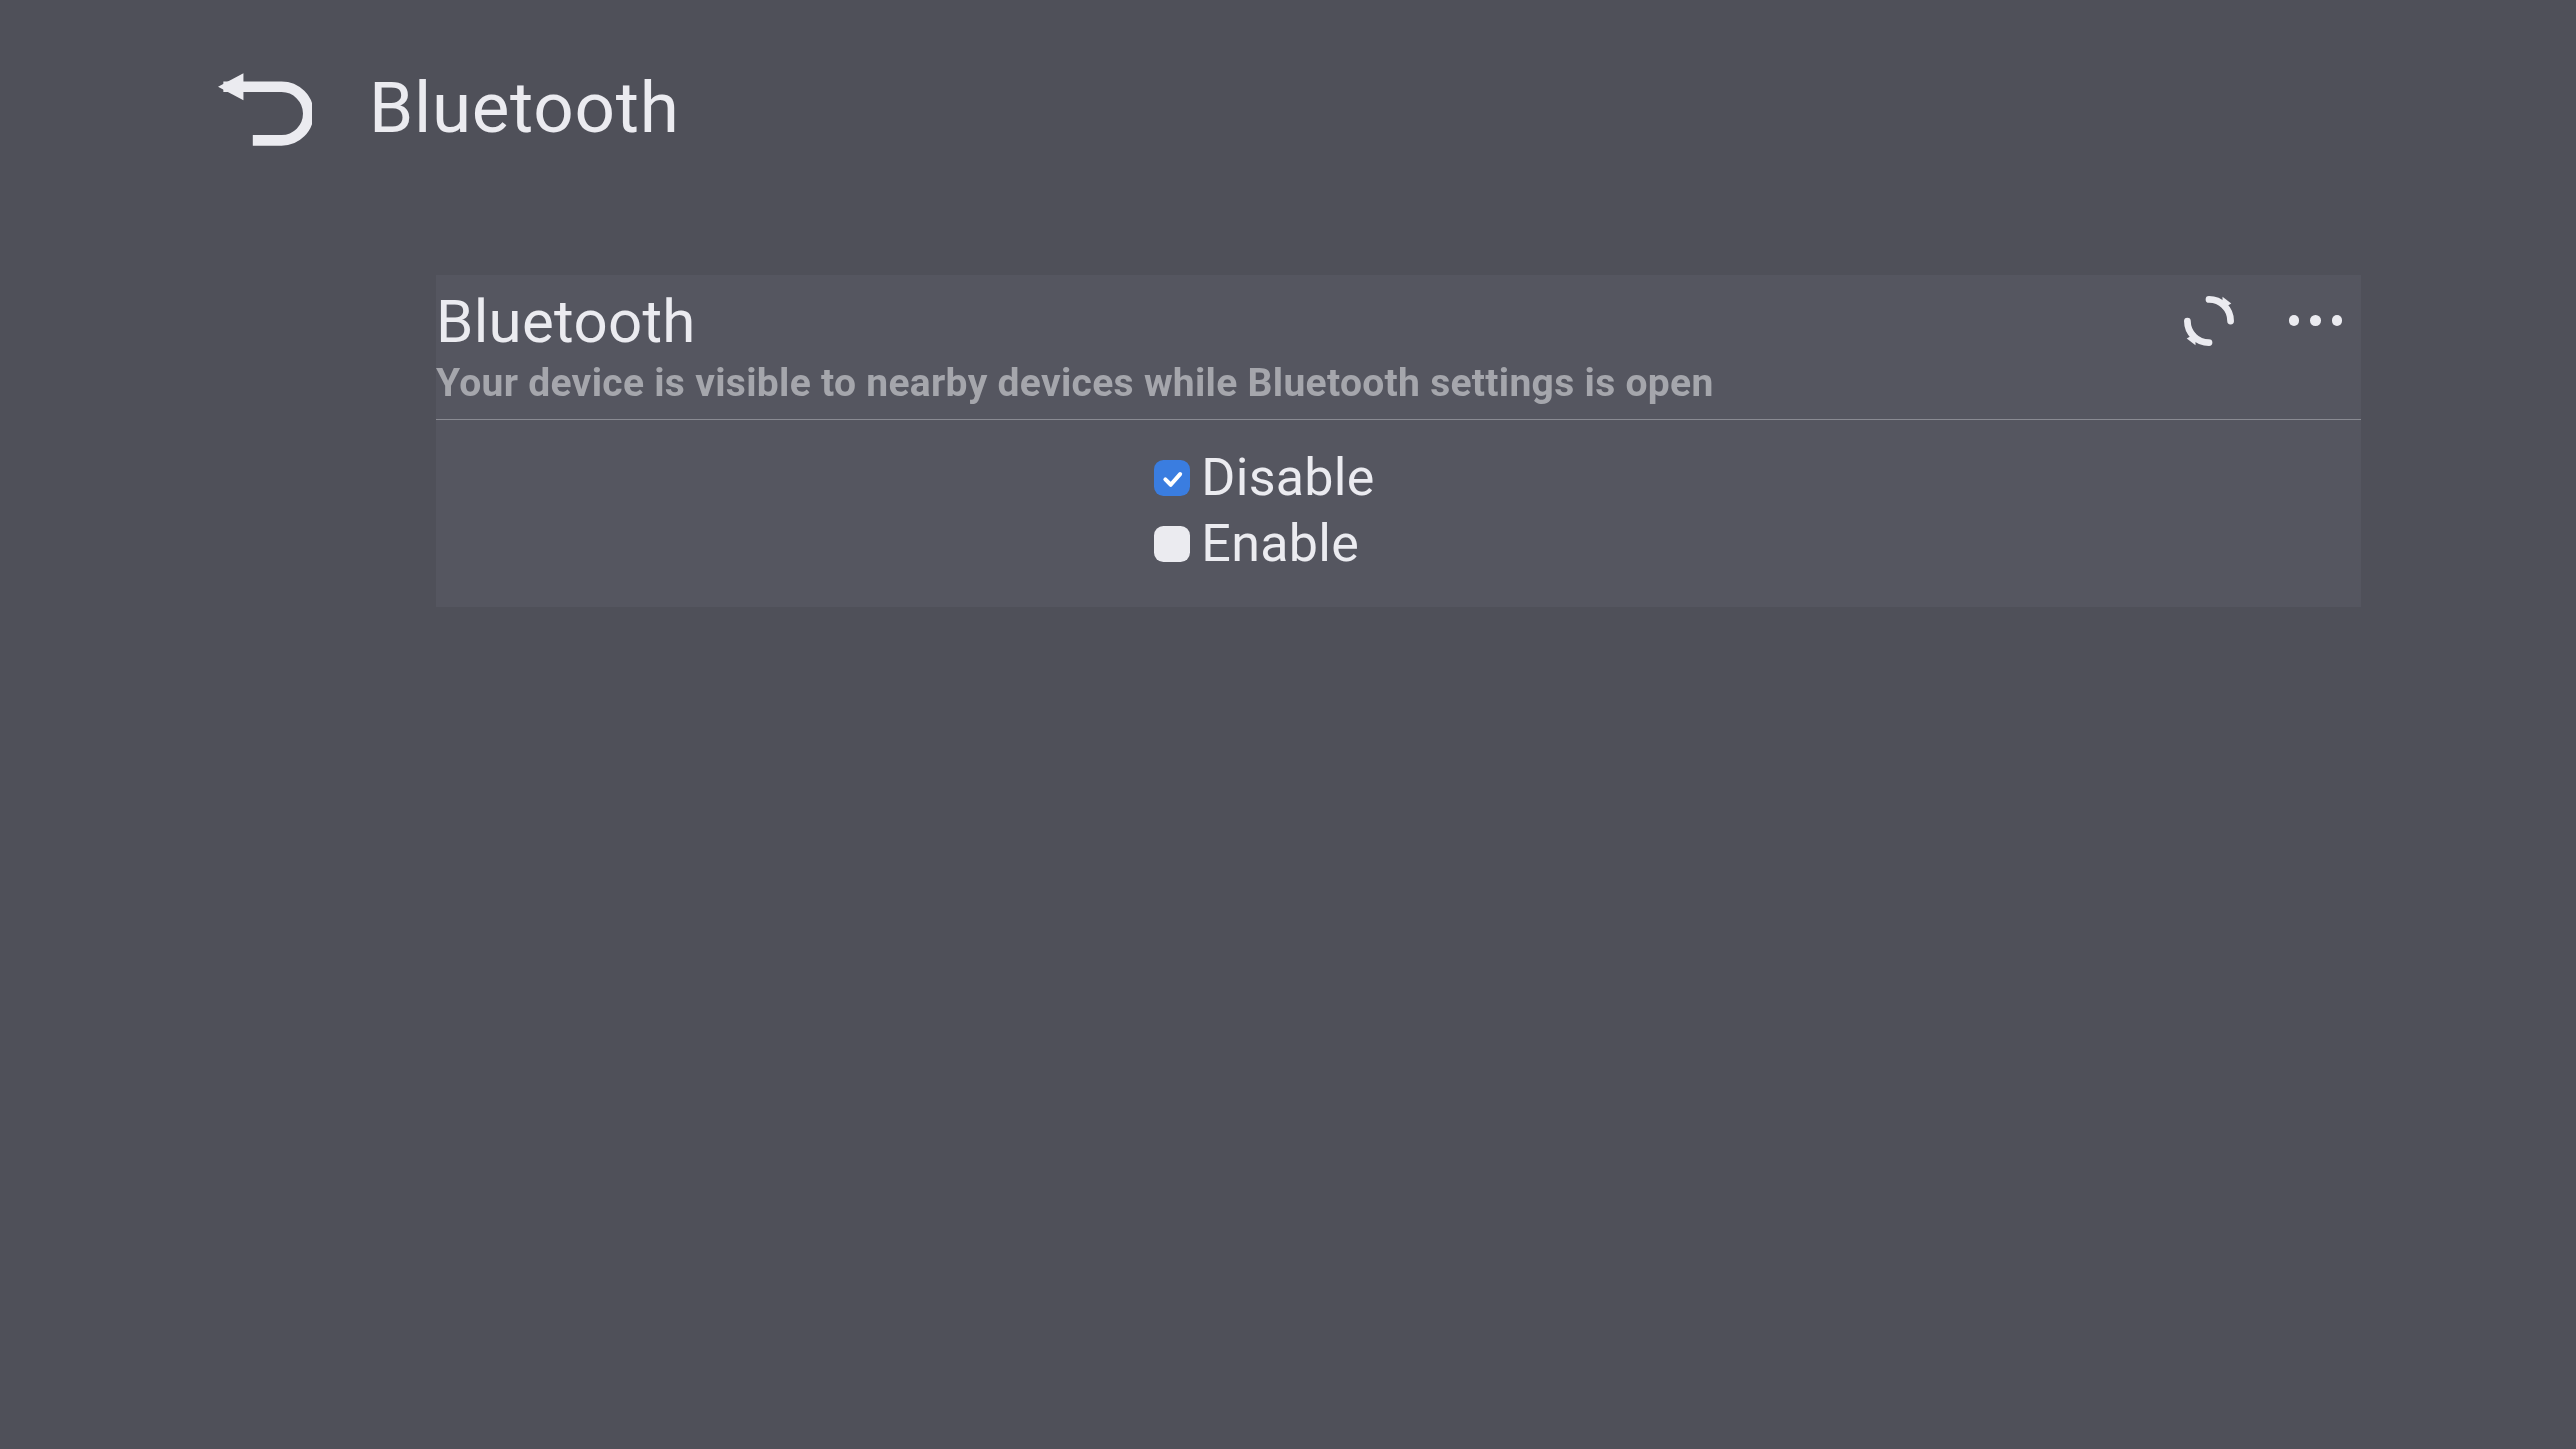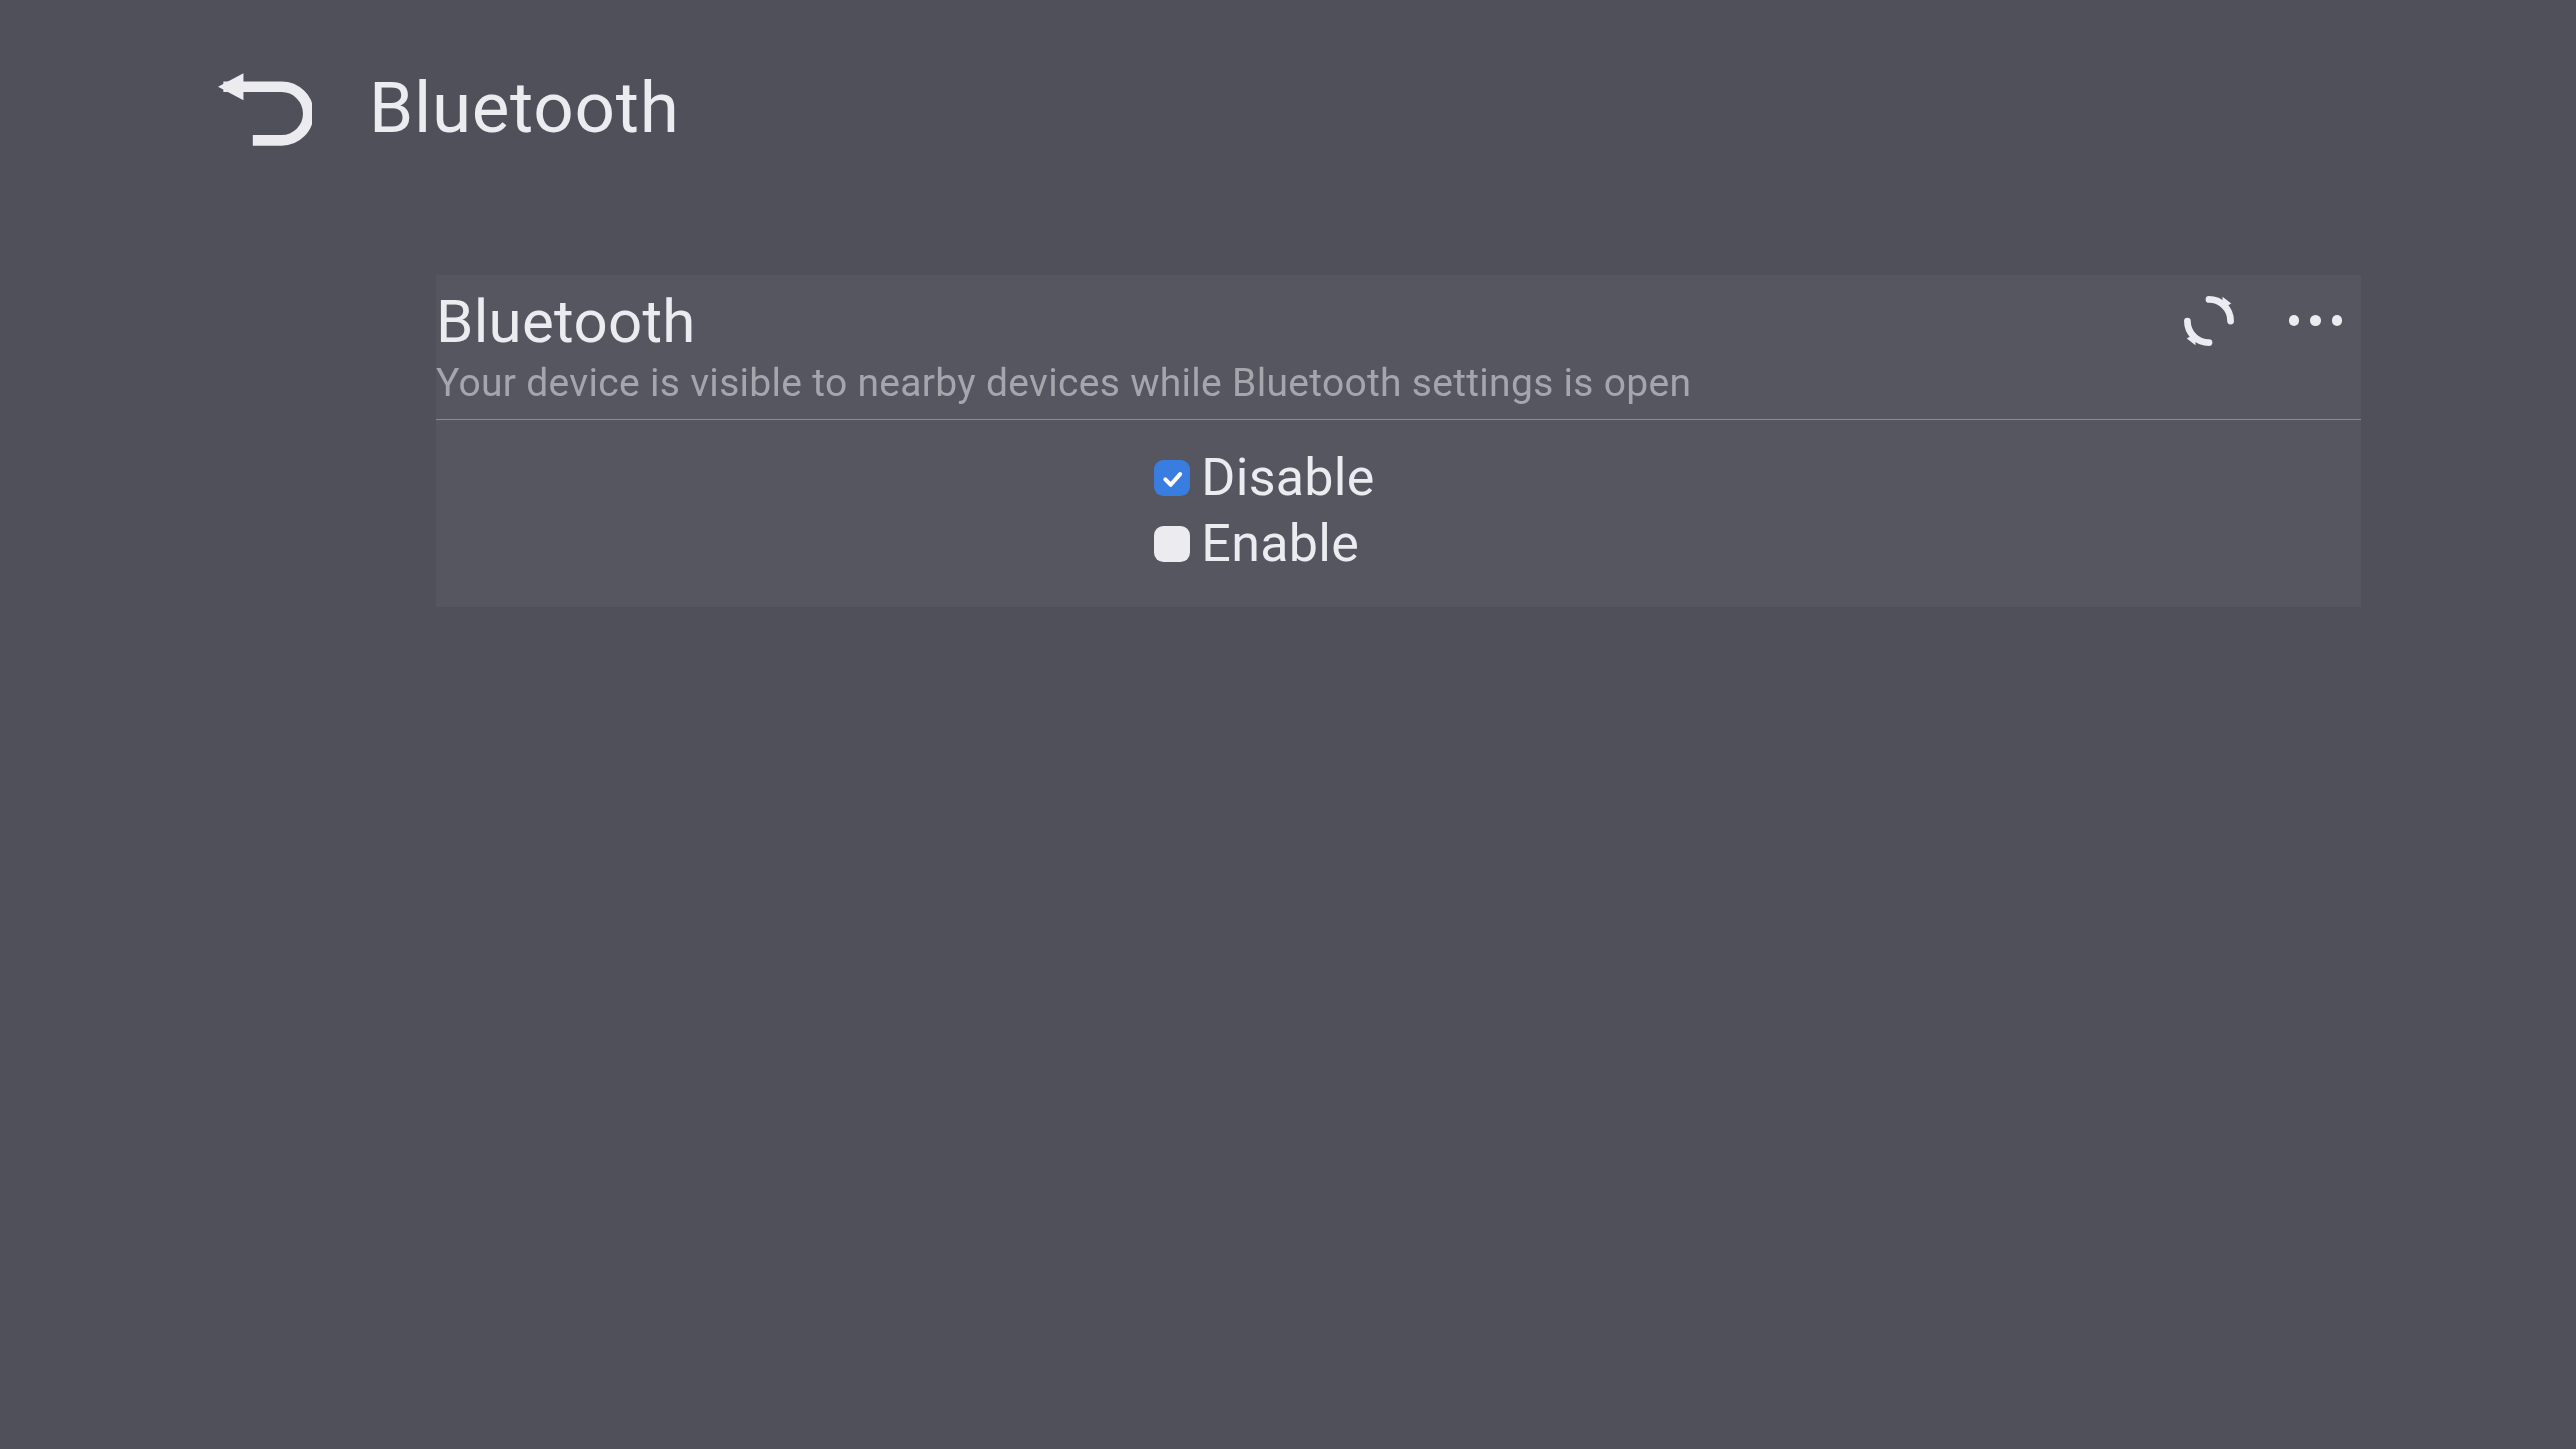--- a/index.html
+++ b/index.html
@@ -52,21 +52,21 @@
     }
     .panel-title {
       font-size: 60px;
       font-weight: 400;
       color: #ebebf0;
       letter-spacing: 0.3px;
       line-height: 1.15;
     }
     .panel-subtitle {
       font-size: 39px;
-      font-weight: 400;
+      font-weight: 700;
       color: #a5a6ac;
       letter-spacing: 0.3px;
       margin-top: 4px;
       line-height: 1.2;
     }
     .panel-actions {
       display: flex;
       align-items: center;
       gap: 47px;
       padding-right: 13.4px;

